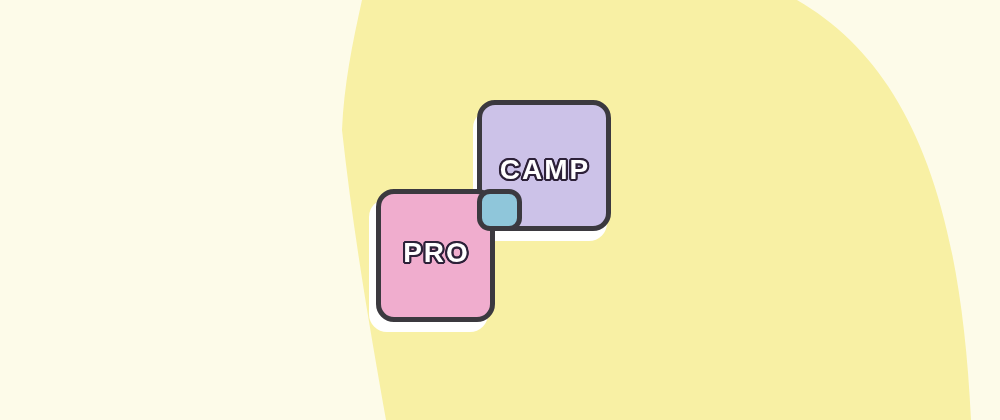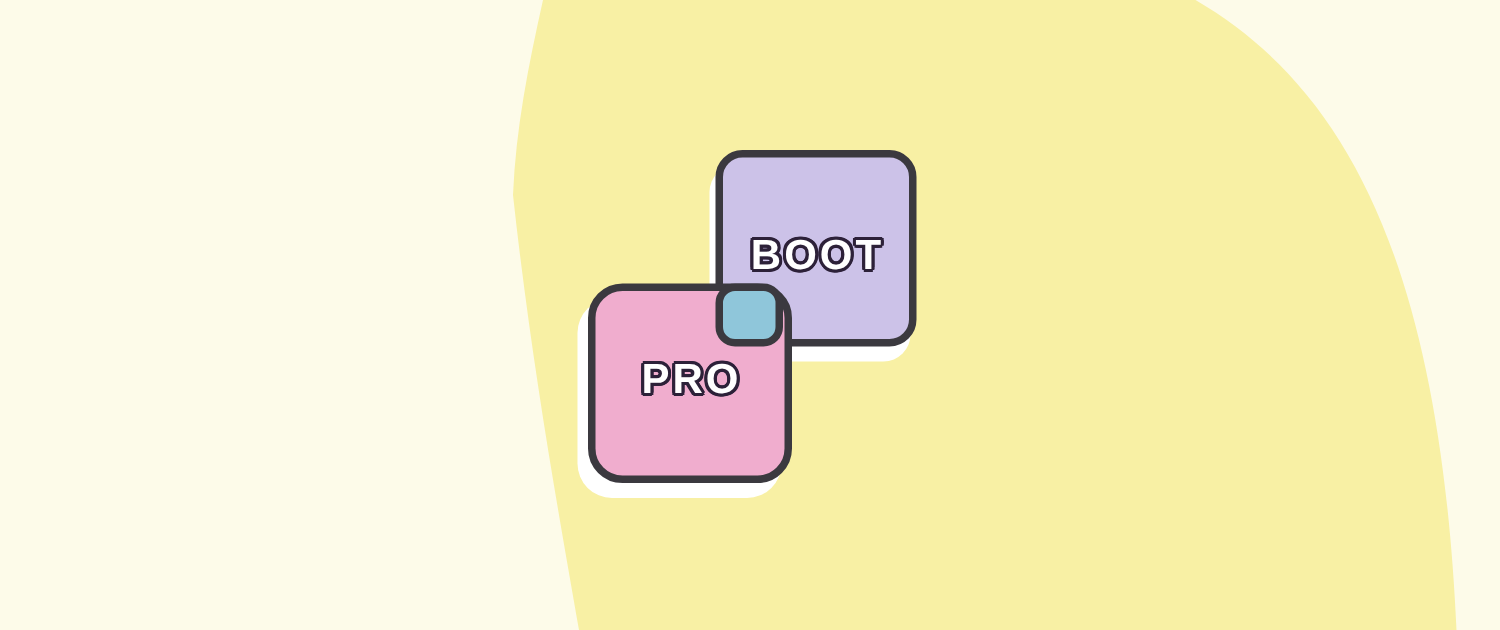--- a/index.html
+++ b/index.html
@@ -33,25 +33,24 @@
   }
 
   .card-bootcamp {
     left: 477px; top: 100px;
     width: 134px; height: 131px;
     background: var(--bootcamp-fill, #CCC2E8);
     box-shadow: -4px 10px 0 var(--shadow, #FFFFFF);
   }
 
   .card-pro {
-    left: 392px; top: 189px;
-    width: 136px; height: 133px;
+    left: 376px; top: 189px;
+    width: 119px; height: 133px;
     background: var(--pro-fill, #F0ADCE);
     box-shadow: -7px 10px 0 var(--shadow, #FFFFFF);
-    border-radius: 23px;
   }
 
   .overlap-swatch {
     position: absolute;
     left: 477px; top: 189px;
     width: 45px; height: 42px;
     box-sizing: border-box;
     background: var(--overlap-fill, #8FC6DA);
     border: 5px solid var(--border, #3B393F);
     border-radius: 13px;
@@ -84,21 +83,21 @@
 <body>
 
 <div class="stage">
 
   <svg class="blob-svg" viewBox="0 0 1000 420" xmlns="http://www.w3.org/2000/svg" aria-hidden="true">
     <path d="M362,0 L797,0 C900,60 960,180 971,420 L386,420 C372,340 354,240 342,130 C344,85 352,45 362,0 Z"></path>
   </svg>
 
   <div class="card card-bootcamp">
     <div class="badge-text">
-      <span class="line">BOOT</span>
+      <span class="line">CAMP</span>
     </div>
   </div>
 
   <div class="card card-pro">
     <div class="badge-text">PRO</div>
   </div>
 
   <div class="overlap-swatch"></div>
 
 </div>

